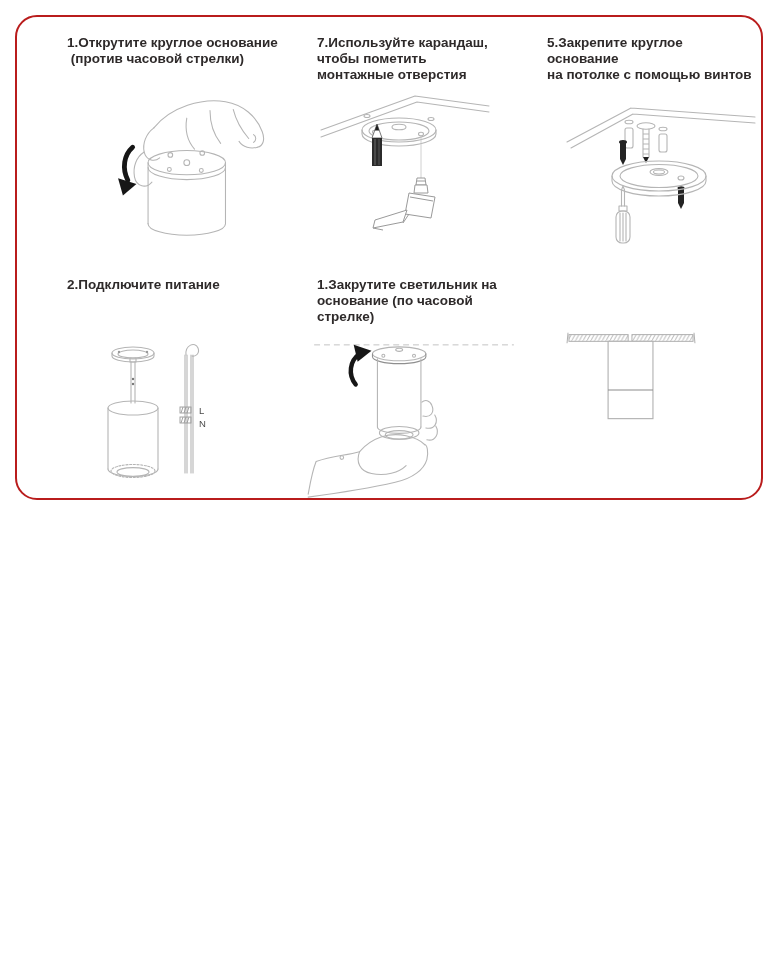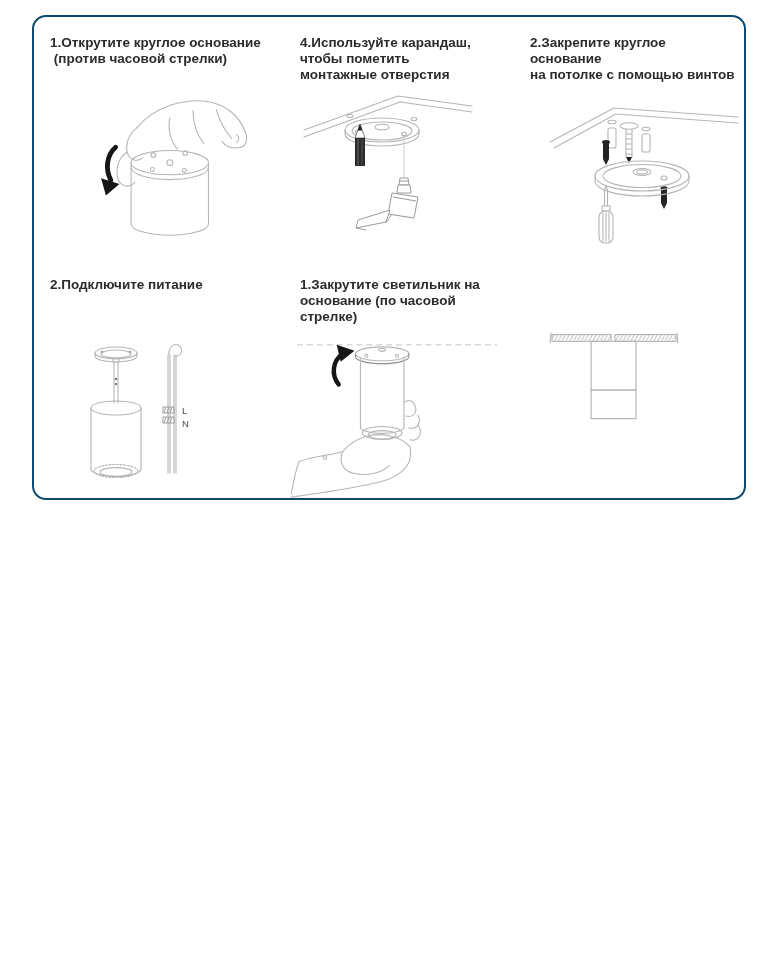--- a/index.html
+++ b/index.html
@@ -1,23 +1,23 @@
 <!DOCTYPE html>
 <html><head>
 <meta charset="utf-8">
 <style>
   html,body{margin:0;padding:0;background:#fff;}
   .page{position:relative;width:778px;height:953px;background:#fff;
         font-family:"Liberation Sans",sans-serif;overflow:hidden;}
   .title{padding-top:27px;text-align:center;font-size:17.5px;font-weight:bold;
          color:#1e1c1c;letter-spacing:.2px;}
-  .frame{width:710px;margin:15px auto 0;border:2px solid #0c4a6e;border-radius:14px;
+  .frame{width:710px;margin:15px auto 0;border:2px solid #b91c1c;border-radius:22px;
          box-sizing:content-box;display:grid;
          grid-template-columns:250px 230px 230px;grid-template-rows:242px 239px;
-         background:#fff;}
+         background:#fff;padding-left:34px;}
   .cell{padding:18px 4px 0 16px;box-sizing:border-box;}
   .step-heading{font-size:13.5px;font-weight:bold;color:#2e2a2a;line-height:1.2;
                 white-space:pre-line;}
   .il{display:block;}
   .il1{margin:26px 0 0 8px;}
   .il2{margin:6px 0 0 0;}
   .il3{margin:18px 0 0 12px;}
   .il4{margin:40px 0 0 18px;}
   .il5{margin:7px 0 0 -10px;}
   .il6{margin:50px 0 0 14px;}
@@ -59,21 +59,21 @@
           <path d="M181,43 C184,45 184,49 181,51"></path>
         </g>
         <g>
           <path class="dk" d="M56,56 C47,64 45,78 51,90" stroke-width="5"></path>
           <polygon points="41,88 60,94 46,106" fill="#161616"></polygon>
         </g>
       </svg>
     </div>
 
     <div class="cell">
-      <div class="step-heading">4.Используйте карандаш,
+      <div class="step-heading">7.Используйте карандаш,
 чтобы пометить
 монтажные отверстия</div>
       <svg class="il il2" width="175" height="160" viewBox="0 0 175 160">
         <g class="la">
           <path d="M4,40 L98,6 M4,47 L100,12 M98,6 L172,16 M100,12 L172,22"></path>
           <ellipse cx="50" cy="26" rx="3" ry="1.5"></ellipse>
           <ellipse cx="114" cy="29" rx="3" ry="1.5"></ellipse>
         </g>
         <g class="la">
           <ellipse cx="82" cy="40" rx="37" ry="12"></ellipse>
@@ -97,21 +97,21 @@
           <path d="M100,91 H108" fill="none"></path>
           <polygon points="92,103 118,107 114,128 88,124"></polygon>
           <path d="M93,107 L116,111" fill="none"></path>
           <polygon points="90,120 58,130 56,138 86,132"></polygon>
           <path d="M92,124 L86,133 M56,138 L66,140" fill="none"></path>
         </g>
       </svg>
     </div>
 
     <div class="cell">
-      <div class="step-heading">2.Закрепите круглое основание
+      <div class="step-heading">5.Закрепите круглое основание
 на потолке с помощью винтов</div>
       <svg class="il il3" width="210" height="175" viewBox="0 0 210 175">
         <g class="la">
           <path d="M8,40 L72,6 M12,46 L74,12 M72,6 L196,15 M74,12 L196,21"></path>
         </g>
         <g class="la">
           <rect x="66" y="26" width="8" height="20" rx="2"></rect>
           <ellipse cx="70" cy="20" rx="4" ry="1.8"></ellipse>
           <rect x="100" y="32" width="8" height="18" rx="2"></rect>
           <ellipse cx="104" cy="27" rx="4" ry="1.8"></ellipse>

